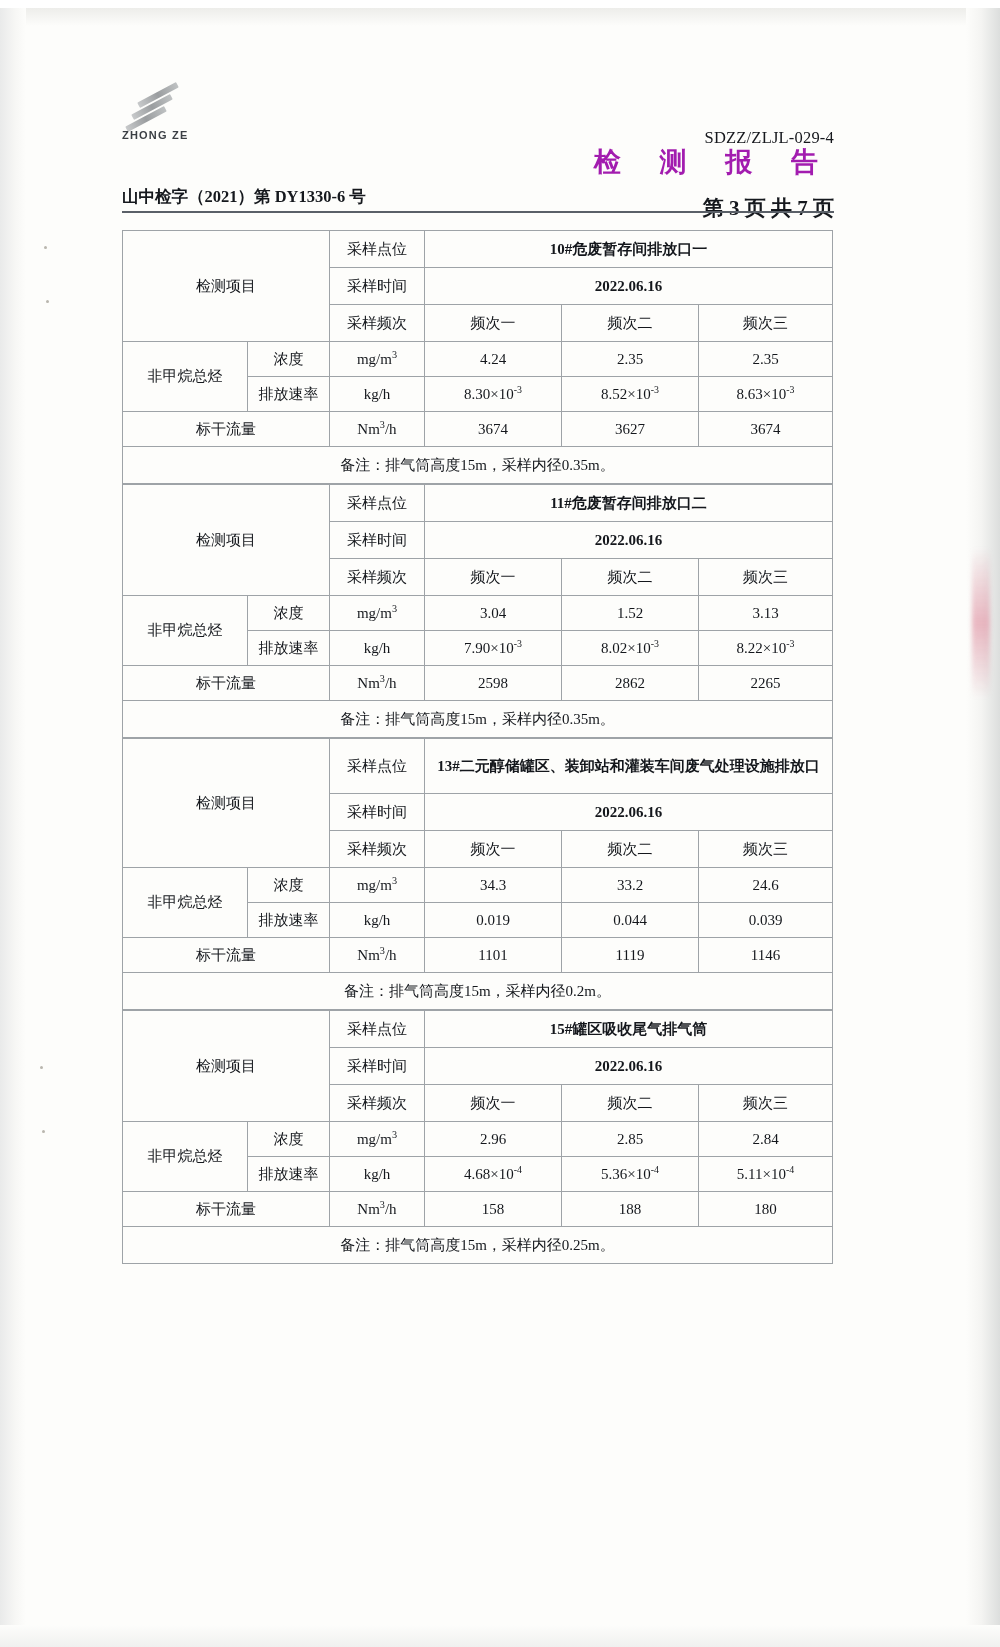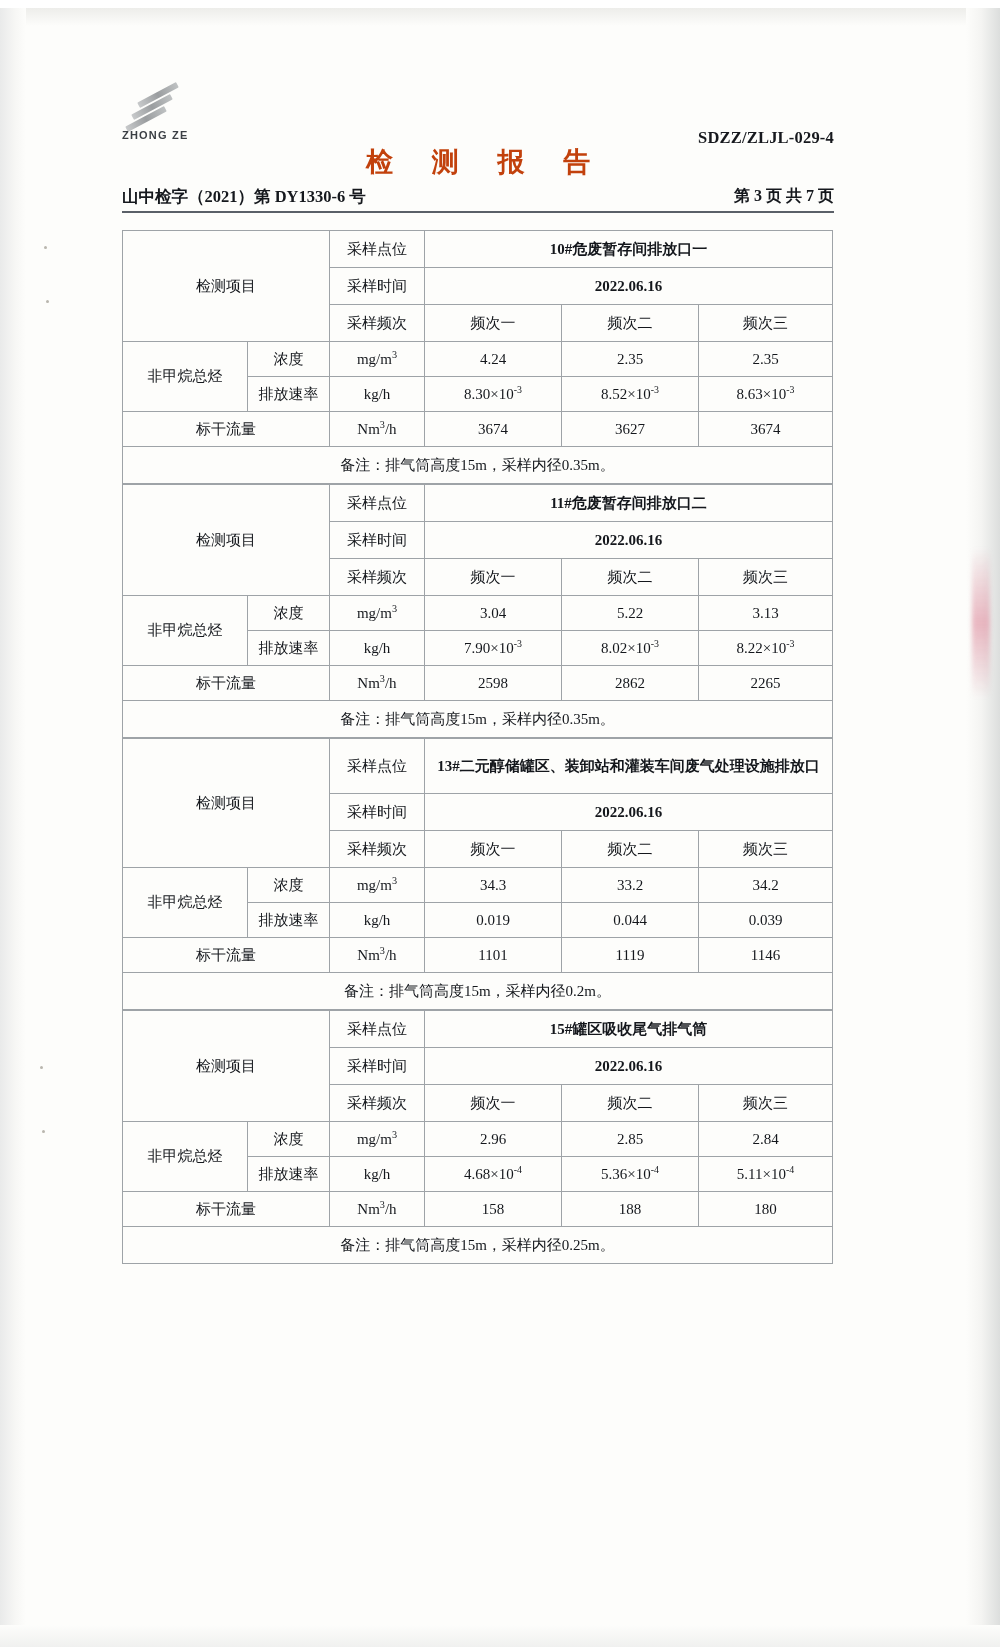--- a/index.html
+++ b/index.html
@@ -84,57 +84,57 @@
     font-weight: bold;
     letter-spacing: 1.2px;
     color: #3b3f44;
   }
   .doc-code {
     position: absolute;
     right: 0px;
     top: 42px;
     font-family: "Liberation Serif", serif;
     font-size: 16.5px;
-    font-weight: bold;
+    font-weight: normal;
     letter-spacing: 0.2px;
     color: #16181d;
   }
   .report-title {
     position: absolute;
     left: 0;
     right: 0;
     top: 58px;
-    text-align: center;
+    text-align: right;
     font-size: 27px;
     font-weight: bold;
     letter-spacing: 16px;
     text-indent: 16px;
-    color: #c2410c;
+    color: #a21caf;
   }
   .subline {
     position: absolute;
     left: 0px;
     right: 0px;
     top: 100px;
     height: 26px;
   }
   .subline-left {
     position: absolute;
     left: 0px;
     top: 0px;
     font-size: 16.5px;
     font-weight: bold;
     color: #15181d;
     white-space: nowrap;
   }
   .subline-right {
     position: absolute;
     right: 0px;
-    top: 0px;
-    font-size: 16px;
+    top: 8px;
+    font-size: 21px;
     font-weight: bold;
     color: #15181d;
     white-space: nowrap;
   }
   .header-rule {
     position: absolute;
     left: 122px;
     top: 203px;
     width: 712px;
     height: 2px;
@@ -288,21 +288,21 @@
       <td class="rowh-36">采样频次</td>
       <td class="rowh-36">频次一</td>
       <td class="rowh-36">频次二</td>
       <td class="rowh-36">频次三</td>
     </tr>
           <tr>
       <td rowspan="2" class="hdr-item">非甲烷总烃</td>
       <td class="rowh-34">浓度</td>
       <td class="unit rowh-34">mg/m<sup>3</sup></td>
       <td class="rowh-34">3.04</td>
-      <td class="rowh-34">5.22</td>
+      <td class="rowh-34">1.52</td>
       <td class="rowh-34">3.13</td>
     </tr>
           <tr>
       <td class="rowh-34">排放速率</td>
       <td class="unit rowh-34">kg/h</td>
       <td class="rowh-34"><span class="sci">7.90×10<sup>-3</sup></span></td>
       <td class="rowh-34"><span class="sci">8.02×10<sup>-3</sup></span></td>
       <td class="rowh-34"><span class="sci">8.22×10<sup>-3</sup></span></td>
     </tr>
           <tr>
@@ -341,21 +341,21 @@
       <td class="rowh-36">频次一</td>
       <td class="rowh-36">频次二</td>
       <td class="rowh-36">频次三</td>
     </tr>
           <tr>
       <td rowspan="2" class="hdr-item">非甲烷总烃</td>
       <td class="rowh-34">浓度</td>
       <td class="unit rowh-34">mg/m<sup>3</sup></td>
       <td class="rowh-34">34.3</td>
       <td class="rowh-34">33.2</td>
-      <td class="rowh-34">34.2</td>
+      <td class="rowh-34">24.6</td>
     </tr>
           <tr>
       <td class="rowh-34">排放速率</td>
       <td class="unit rowh-34">kg/h</td>
       <td class="rowh-34">0.019</td>
       <td class="rowh-34">0.044</td>
       <td class="rowh-34">0.039</td>
     </tr>
           <tr>
       <td colspan="2" class="hdr-item rowh-34">标干流量</td>

